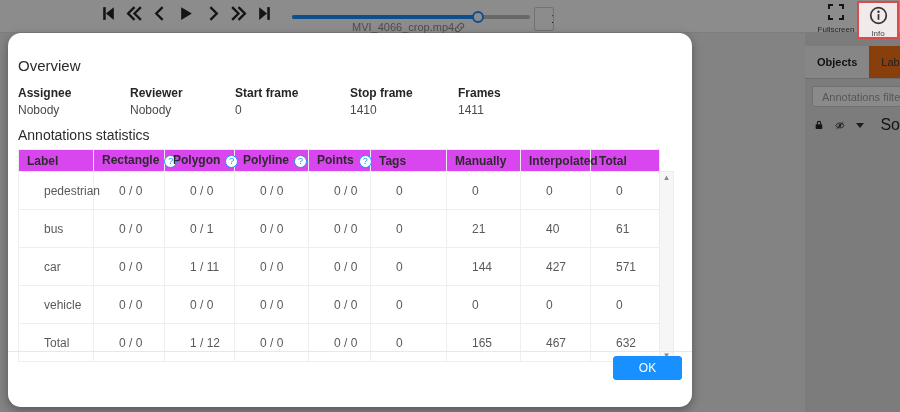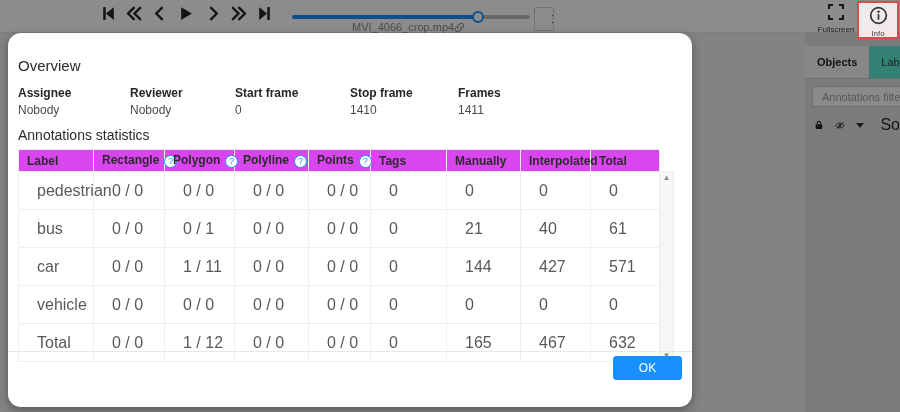--- a/index.html
+++ b/index.html
@@ -25,21 +25,21 @@
   .frame-input {
     position:absolute; left:534px; top:7px; width:20px; height:24px;
     border:1px solid #cfcfcf; border-radius:2px; background:#fff;
     font-size:12px; color:#262626; padding-left:16px; line-height:22px;
     font-family:"Liberation Sans",sans-serif;
   }
   .fullscreen-btn { position:absolute; left:814px; top:3px; width:44px; text-align:center; cursor:pointer; }
   .tiny-label { font-size:8px; color:#434343; margin-top:0; }
   .canvas-area { position:absolute; left:0; top:33px; width:900px; height:379px; background:#efefef; z-index:0; }
   .sidebar { position:absolute; left:805px; top:33px; width:95px; height:379px; background:#e2e2e2; z-index:1; overflow:hidden; }
-  .side-tabs { margin-top:13px; height:33px; display:flex; background:#5eead4; border-bottom:1px solid #c6c6c6; white-space:nowrap; }
+  .side-tabs { margin-top:13px; height:33px; display:flex; background:#f97316; border-bottom:1px solid #c6c6c6; white-space:nowrap; }
   .side-tab { padding:0 12px; line-height:32px; font-size:11px; color:#3c3c3c; cursor:pointer; }
   .side-tab.active { background:#f5f5f5; color:#1f1f1f; font-weight:bold; }
   .filter-box {
     margin:7px 0 0 7px; width:112px; height:21px; background:#fbfbfb;
     border:1px solid #cdcdcd; border-radius:2px; display:flex; align-items:center; gap:4px; padding:0 5px;
     overflow:hidden;
   }
   .filter-input { border:none; outline:none; background:transparent; font-size:11px; color:#888; width:100px; font-family:"Liberation Sans",sans-serif; }
   .filter-input::placeholder { color:#9f9f9f; }
   .obj-toolbar { margin:9px 0 0 10px; display:flex; align-items:center; }
@@ -66,21 +66,21 @@
   .ov-field:nth-child(5){ flex:1; }
   .ov-label { font-weight:bold; color:#262626; }
   .ov-value { margin-top:3px; color:#4a4a4a; }
   .m-title2 { font-size:14px; color:#2b2b2b; font-weight:normal; margin-top:10px; margin-bottom:2px; }
   .stats-wrap { position:relative; width:656px; margin-top:6px; }
   table.stats { width:641px; border-collapse:collapse; table-layout:fixed; }
   .stats th {
     height:22px; background:#d946ef; border:1px solid #ececec;
     font-size:12px; color:#2b2b2b; text-align:left; padding-left:8px; font-weight:bold; white-space:nowrap;
   }
-  .stats td { height:38px; border:1px solid #efefef; font-size:16px; color:#595959; padding-left:18px; }
+  .stats td { height:38px; border:1px solid #efefef; font-size:12px; color:#595959; padding-left:25px; }
   .stats th:nth-child(1), .stats td:nth-child(1){ width:75px; }
   .stats th:nth-child(2), .stats td:nth-child(2){ width:71px; }
   .stats th:nth-child(3), .stats td:nth-child(3){ width:70px; }
   .stats th:nth-child(4), .stats td:nth-child(4){ width:74px; }
   .stats th:nth-child(5), .stats td:nth-child(5){ width:62px;margin-top:32px; }
   .stats th:nth-child(6), .stats td:nth-child(6){ width:76px; }
   .stats th:nth-child(7), .stats td:nth-child(7){ width:74px; }
   .stats th:nth-child(8), .stats td:nth-child(8){ width:70px; }
   .stats th:nth-child(9), .stats td:nth-child(9){ width:69px; }
   .qicon {

